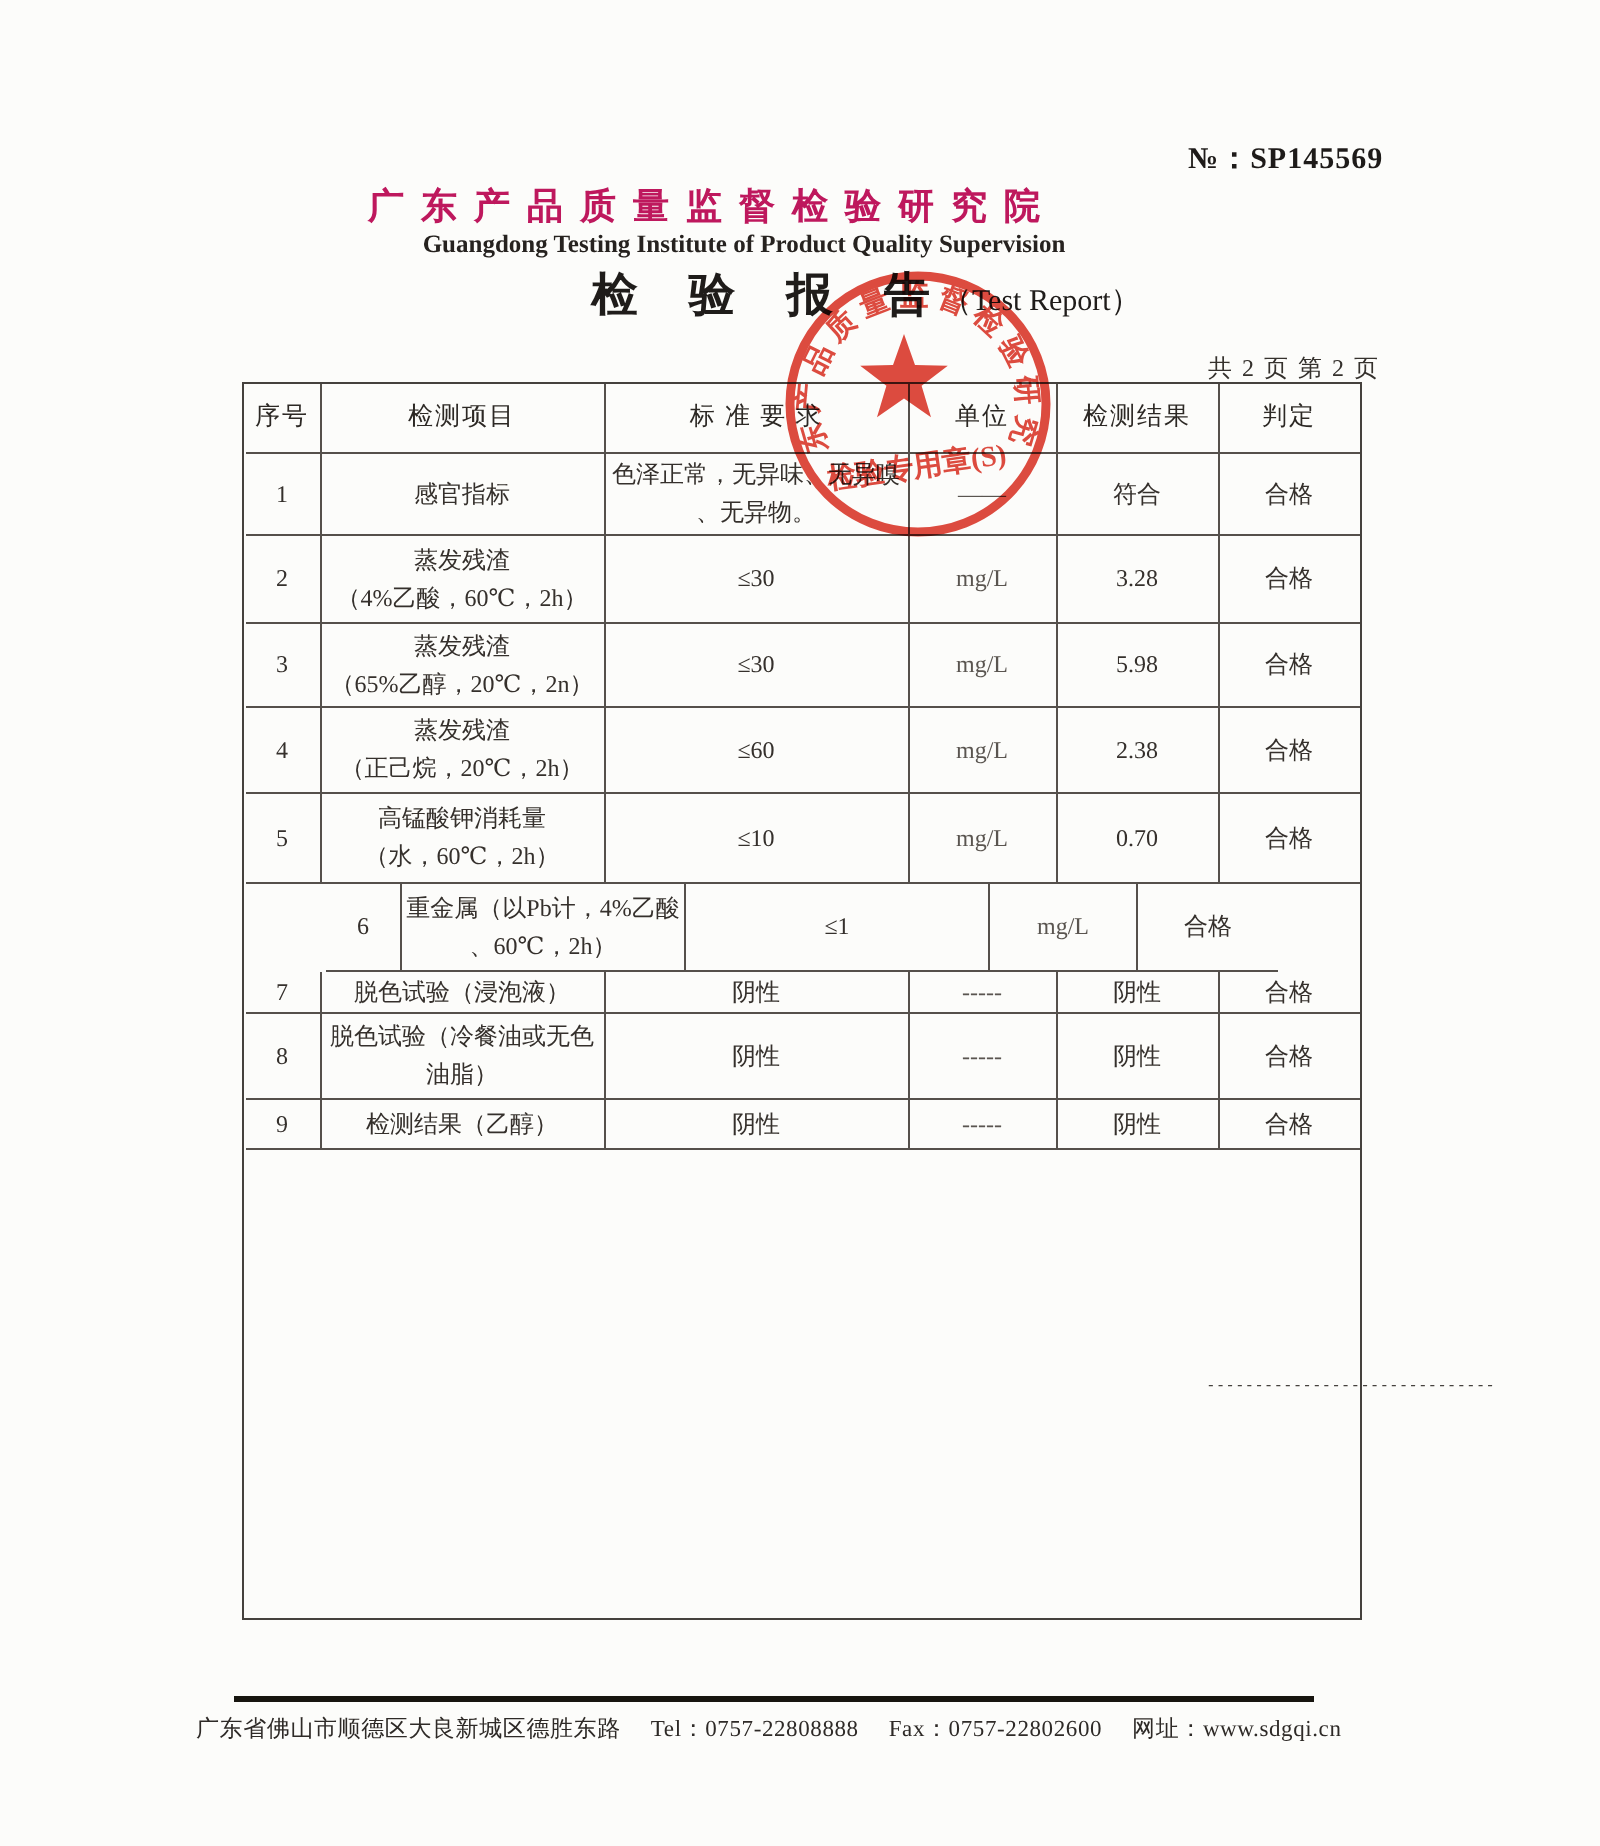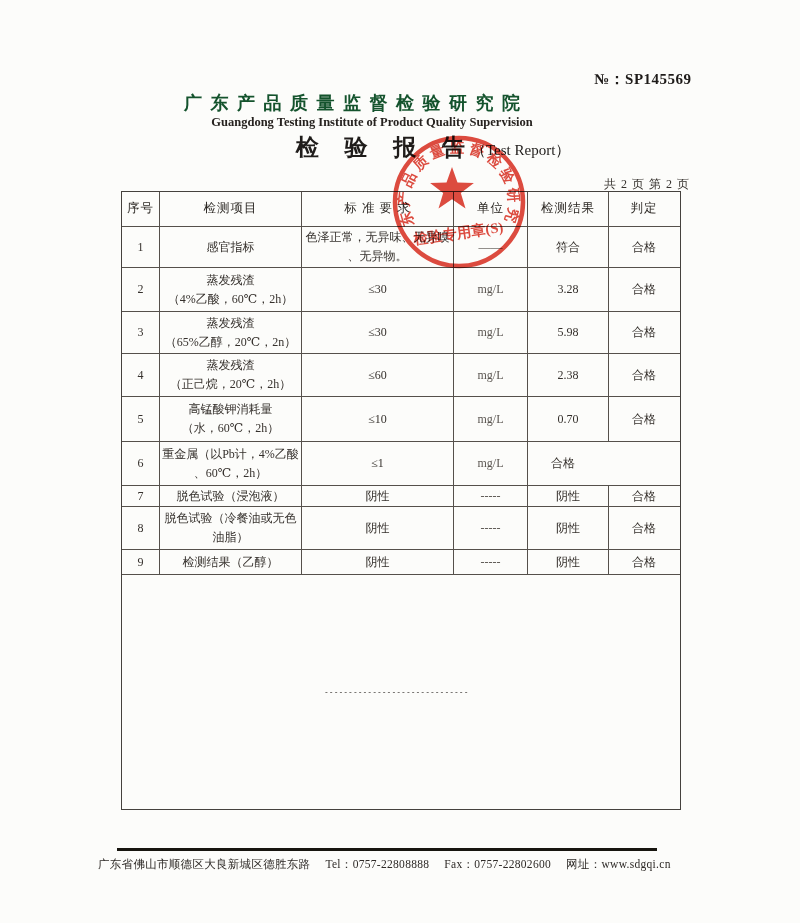--- a/index.html
+++ b/index.html
@@ -11,21 +11,21 @@
   }
   .abs{position:absolute;}
   
   .report-no{
     top:70px;left:558px;font-size:15px;font-weight:bold;color:#1e1b19;
     letter-spacing:.5px;
     margin-left:36px;
   }
   .title-cn{
     top:91px;left:353px;transform:translateX(-50%);
-    font-size:18px;font-weight:bold;color:#14532d;white-space:nowrap;
+    font-size:18px;font-weight:bold;color:#be185d;white-space:nowrap;
     letter-spacing:2px;
   }
   .title-en{
     top:115px;left:372px;transform:translateX(-50%);
     font-size:12.5px;font-weight:bold;color:#26221f;white-space:nowrap;
   }
   .report-title{
     top:132px;left:433px;transform:translateX(-50%);white-space:nowrap;
   }
   .report-title .cn{
@@ -35,21 +35,21 @@
     font-size:15px;font-weight:normal;color:#1f1c1a;margin-left:-4px;
   }
   .page-info{
     top:176px;left:690px;transform:translateX(-100%);
     font-size:12px;color:#35312d;white-space:nowrap;letter-spacing:1px;
   }
   
   .rtable{
     top:191px;left:121px;width:560px;height:619px;
     border:1.5px solid #45413d;box-sizing:border-box;
-    display:flex;flex-direction:column;background:transparent;
+    display:flex;flex-direction:column;background:transparent;align-items:center;
   }
   .trow{display:flex;border-bottom:1px solid #55504b;box-sizing:border-box;flex:0 0 auto;}
   .cell{
     display:flex;align-items:center;justify-content:center;text-align:center;
     border-right:1px solid #55504b;box-sizing:border-box;
     font-size:12px;line-height:1.55;white-space:pre-line;color:#35302c;
     padding:1px 2px;overflow:hidden;
   }
   .c-no{width:38px;}
   .c-item{width:142px;}

